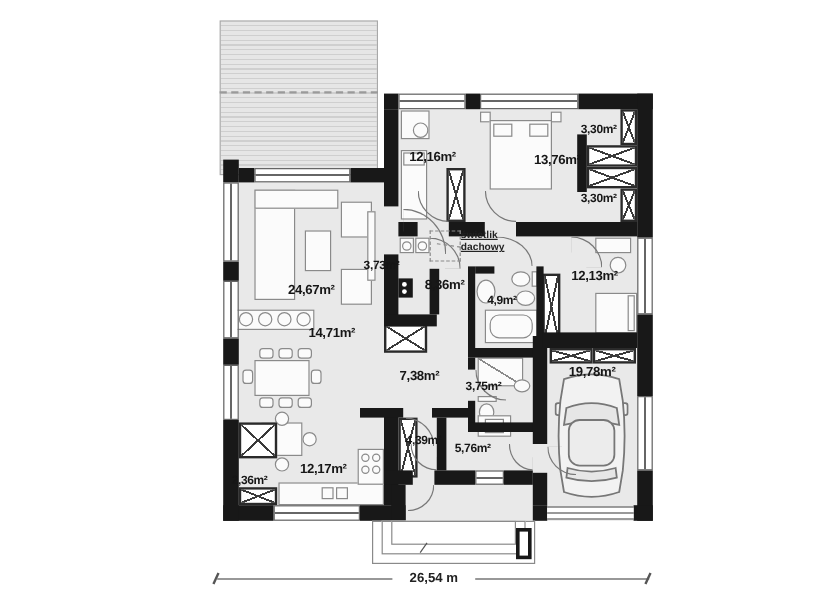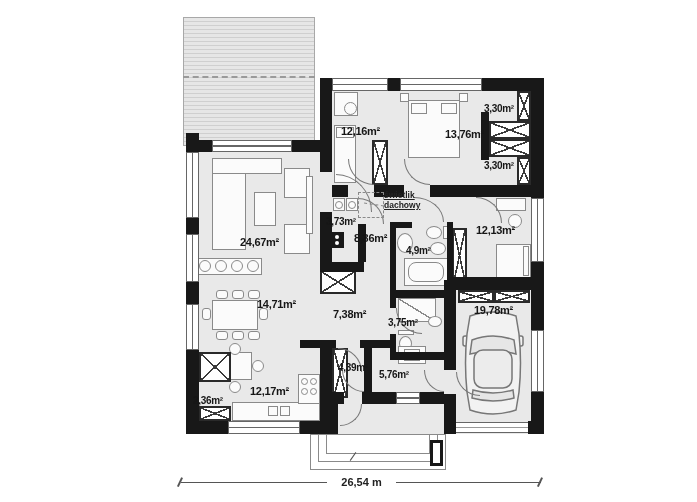--- a/index.html
+++ b/index.html
@@ -220,28 +220,28 @@
   <div style="position:absolute;left:348px;top:456px;width:10px;height:1px;background:#555;transform:rotate(-55deg)"></div>
 
   <div class="dash" style="left:358px;top:192px;width:26px;height:26px"></div>
   <div class="dashline" style="left:364px;top:204px;width:20px;transform:rotate(8deg)"></div>
   <div class="note" style="left:384px;top:190px">
     <div>świetlik</div>
     <div>dachowy</div>
   </div>
 
   <div class="lbl" style="left:240px;top:236px">24,67m²</div>
-  <div class="lbl" style="left:257px;top:298px">14,71m²</div>
+  <div class="lbl" style="left:257px;top:272px">14,71m²</div>
   <div class="lbl" style="left:250px;top:385px">12,17m²</div>
   <div class="lbl sm" style="left:193px;top:395px">2,36m²</div>
   <div class="lbl" style="left:341px;top:125px">12,16m²</div>
   <div class="lbl" style="left:445px;top:128px">13,76m²</div>
   <div class="lbl sm" style="left:484px;top:103px">3,30m²</div>
   <div class="lbl sm" style="left:484px;top:160px">3,30m²</div>
-  <div class="lbl sm" style="left:326px;top:216px">3,73m²</div>
+  <div class="lbl sm" style="left:303px;top:216px">3,73m²</div>
   <div class="lbl" style="left:354px;top:232px">8,36m²</div>
   <div class="lbl sm" style="left:406px;top:245px">4,9m²</div>
   <div class="lbl" style="left:476px;top:224px">12,13m²</div>
   <div class="lbl" style="left:333px;top:308px">7,38m²</div>
   <div class="lbl sm" style="left:388px;top:317px">3,75m²</div>
   <div class="lbl sm" style="left:338px;top:362px">4,39m²</div>
   <div class="lbl sm" style="left:379px;top:369px">5,76m²</div>
   <div class="lbl" style="left:474px;top:304px">19,78m²</div>
 
   <div class="dimline" style="left:181px;top:482px;width:146px"></div>

